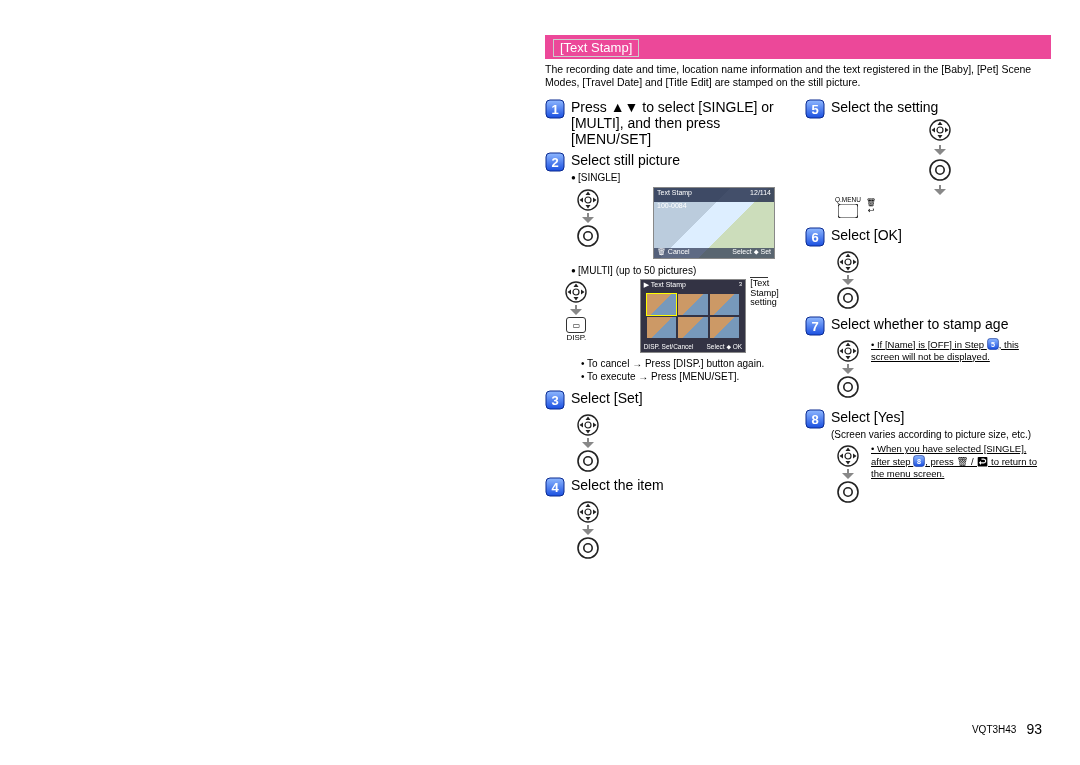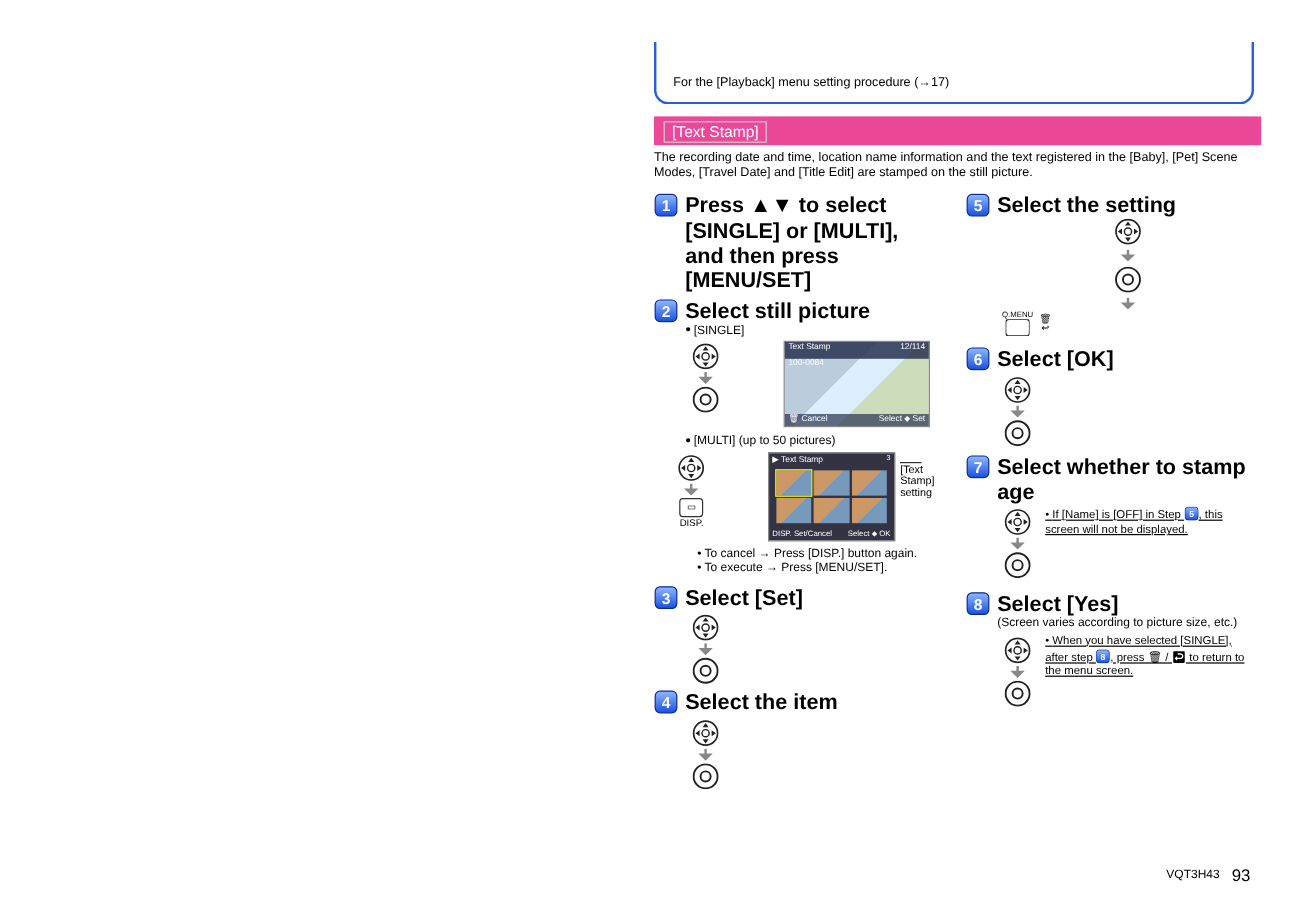--- a/index.html
+++ b/index.html
@@ -65,24 +65,23 @@
   }
   .step-num {
     width: 20px;
     height: 20px;
     flex: 0 0 20px;
     margin-right: 6px;
     margin-top: 1px;
   }
   .step-num-svg { width: 20px; height: 20px; }
   .step-text {
-    font-size: 18px;
+    font-size: 14px;
     line-height: 1.15;
     padding-top: 1px;
-    font-weight: bold;
   }
   .sub {
     font-size: 10px;
     line-height: 1.25;
     margin-left: 26px;
   }
   .sub-small { font-size: 9.5px; }
   .bullet-line::before {
     content: "● ";
     font-size: 8px;
@@ -246,23 +245,20 @@
       <circle cx="11" cy="11" r="4.2" fill="#fff" stroke="#222" stroke-width="1.6"></circle>
     </g>
     <g id="qmenuBtn">
       <rect x="0" y="0" width="20" height="14" rx="3" fill="#fff" stroke="#222" stroke-width="1.2"></rect>
     </g>
   </defs>
 </svg>
 
 <div class="page">
 
-  <div class="top-rule-box">
-    <span>For the [Playback] menu setting procedure (→17)</span>
-  </div>
 
   <div class="section-title-bar">
     <span class="section-title-inner">[Text Stamp]</span>
   </div>
 
   <div class="intro">The recording date and time, location name information and the text registered in the [Baby], [Pet] Scene Modes, [Travel Date] and [Title Edit] are stamped on the still picture.</div>
 
   <div class="columns">
 
     <div class="col">
@@ -338,21 +334,21 @@
               <div class="cell"></div>
             <div class="cell"></div>
               <div class="cell"></div>
               <div class="cell"></div>
           </div>
           <div style="position:absolute;bottom:1px;left:3px;right:3px;display:flex;justify-content:space-between;font-size:6.5px;">
             <span><span>DISP.</span> <span>Set/Cancel</span></span>
             <span><span>Select</span> ⬥ <span>OK</span></span>
           </div>
         </div>
-        <div style="width:40px;margin-left:4px;margin-top:10px" class="callout">
+        <div style="width:40px;margin-left:4px;" class="callout">
           <div style="border-top:1px solid #333;width:18px;margin-bottom:1px"></div>
           <span>[Text Stamp] setting</span>
         </div>
       </div>
 
       <div class="sub dot-line" style="margin-top:3px;margin-left:36px">To cancel → Press [DISP.] button again.</div>
       <div class="sub dot-line" style="margin-left:36px">To execute → Press [MENU/SET].</div>
 
       <div class="step" style="margin-top:6px">
         <span class="step-num">

